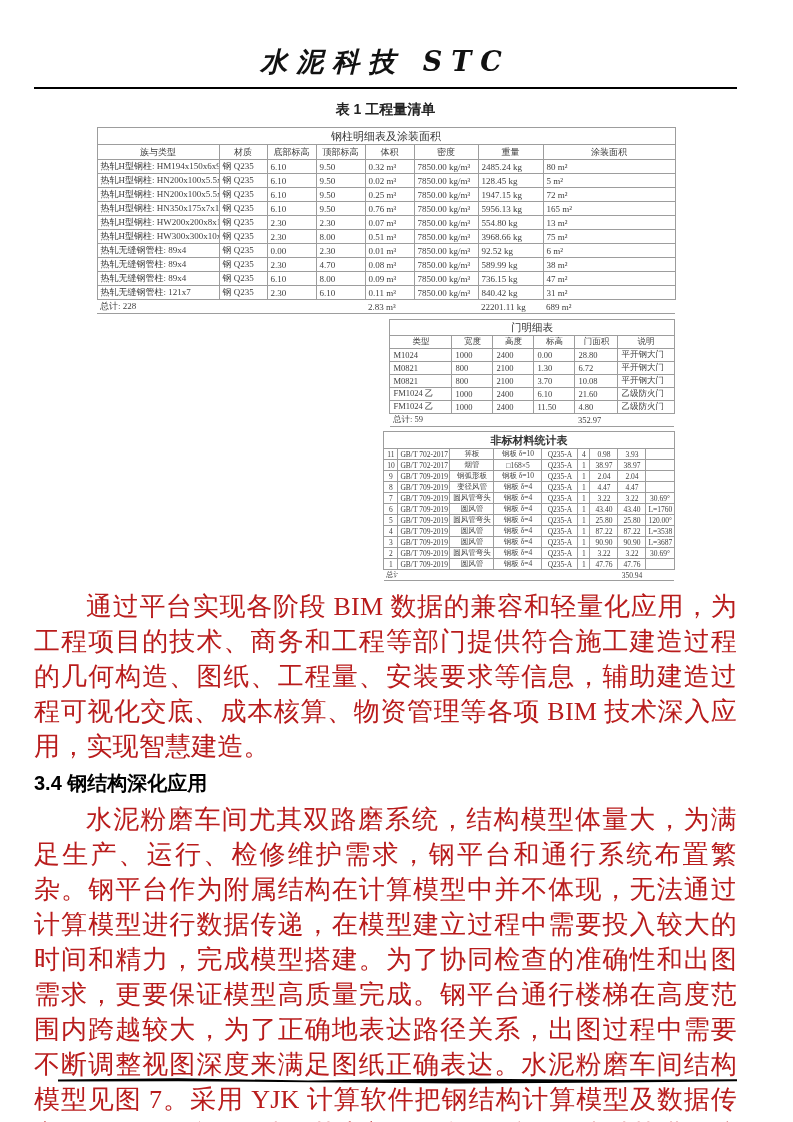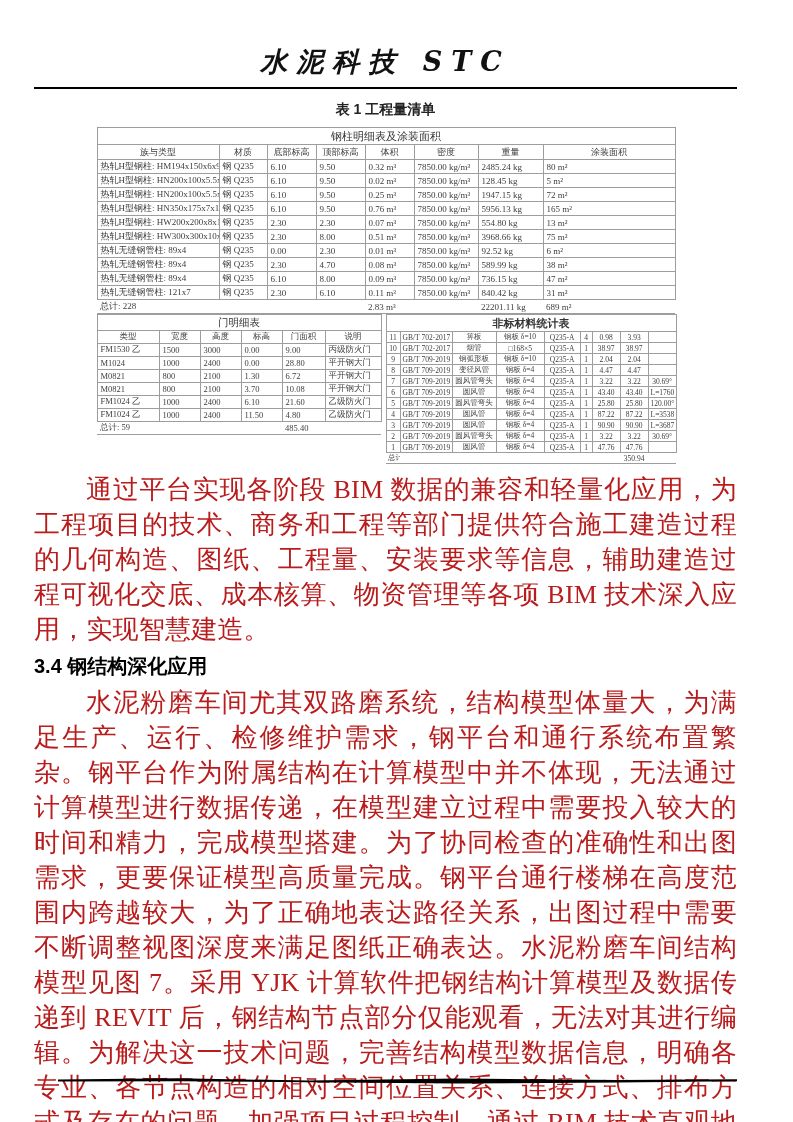--- a/index.html
+++ b/index.html
@@ -32,21 +32,21 @@
   th,td { border:1px solid #9d9d9d; font-weight:400; overflow:hidden;
           white-space:nowrap; text-align:left; padding:0 3px; }
   thead th { text-align:center; }
   tfoot td { border-left:none; border-right:none; }
 
   .steel { font-size:9px; }
   .steel .tbl-title { font-size:11px; height:17px; color:#333; }
   .steel thead th { height:15px;text-align:center; }
   .steel tbody td, .steel tfoot td { height:13px; }
 
-  .subs { display:flex; gap:4px; align-items:flex-start; }
+  .subs { display:flex; gap:4px; margin-top:5px; align-items:flex-end;flex-direction:column; }
   .door { width:284px; font-size:8.5px; }
   .door .tbl-title { font-size:10.5px; height:16px; color:#333; }
   .door thead th { height:13px; }
   .door tbody td, .door tfoot td { height:13px; }
   .mat { width:290px; font-size:7.5px; }
   .mat .tbl-title { font-size:11px; font-weight:700; height:17px; color:#333; }
   .mat td { height:11px; padding:0 2px; text-align:center; }
   .mat tfoot td { text-align:center; }
 
   
@@ -241,28 +241,20 @@
                 <th>类型</th>
                 <th>宽度</th>
                 <th>高度</th>
                 <th>标高</th>
                 <th>门面积</th>
                 <th>说明</th>
               </tr>
           </thead>
           <tbody>
               <tr>
-                <td>FM1530 乙</td>
-                <td>1500</td>
-                <td>3000</td>
-                <td>0.00</td>
-                <td>9.00</td>
-                <td>丙级防火门</td>
-              </tr>
-              <tr>
                 <td>M1024</td>
                 <td>1000</td>
                 <td>2400</td>
                 <td>0.00</td>
                 <td>28.80</td>
                 <td>平开钢大门</td>
               </tr>
               <tr>
                 <td>M0821</td>
                 <td>800</td>
@@ -295,21 +287,21 @@
                 <td>4.80</td>
                 <td>乙级防火门</td>
               </tr>
             </tbody>
           <tfoot>
               <tr>
                 <td>总计: 59</td>
                 <td></td>
                 <td></td>
                 <td></td>
-                <td>485.40</td>
+                <td>352.97</td>
                 <td></td>
               </tr>
             </tfoot>
         </table>
 
         <table class="mat">
           <colgroup>
             <col style="width:14px">
               <col style="width:52px">
               <col style="width:44px">

